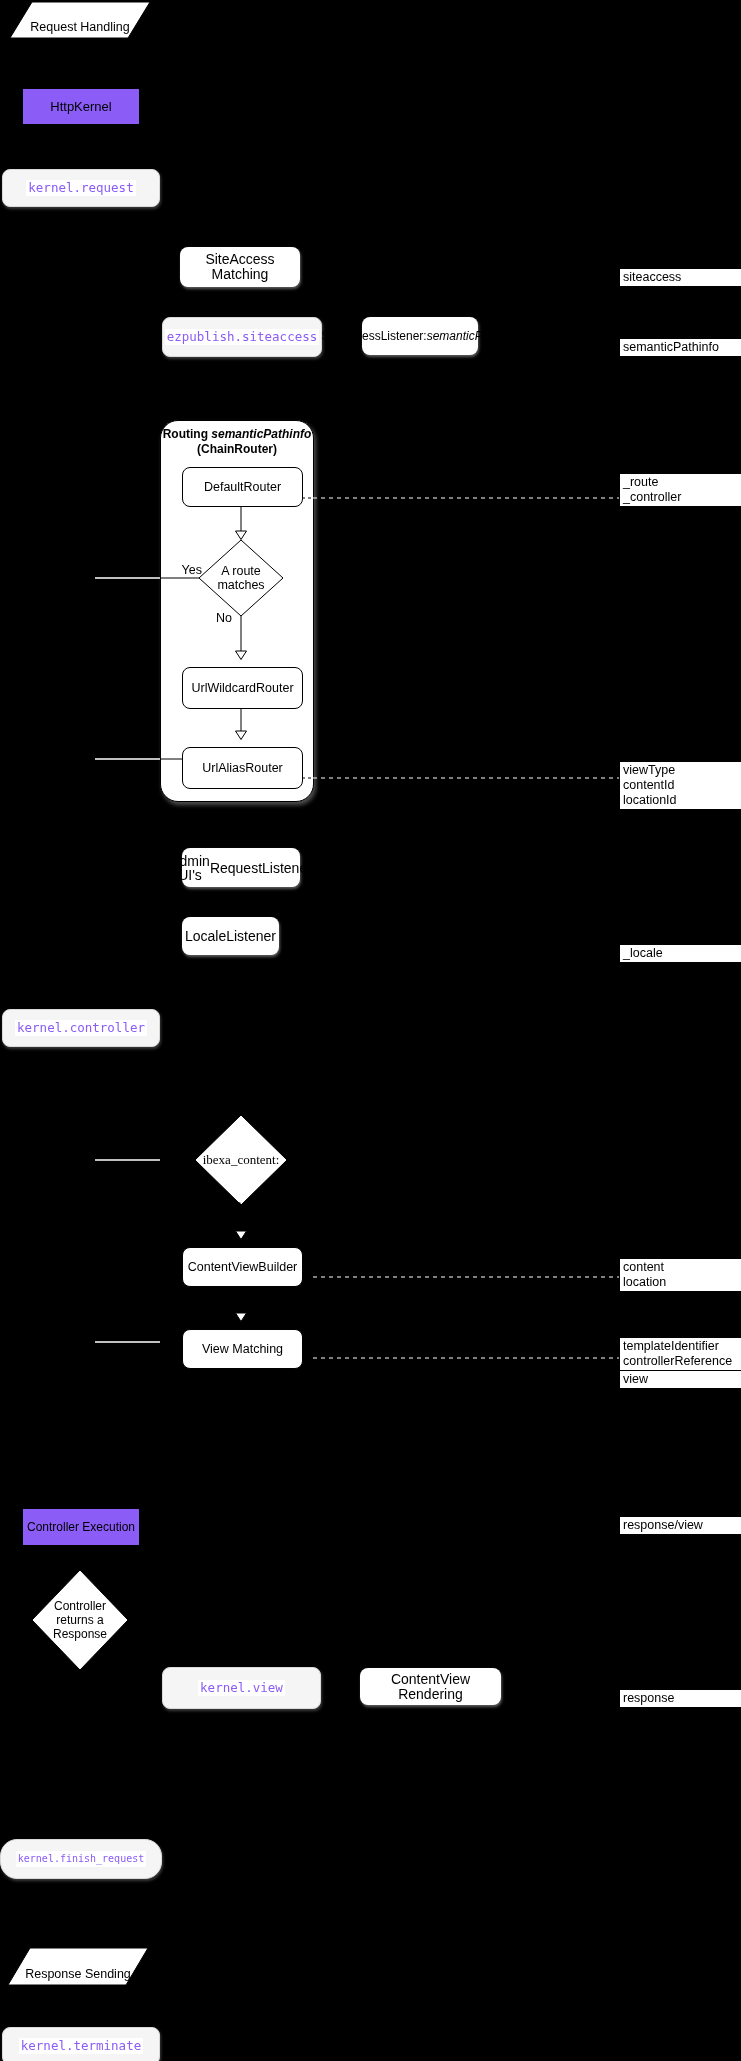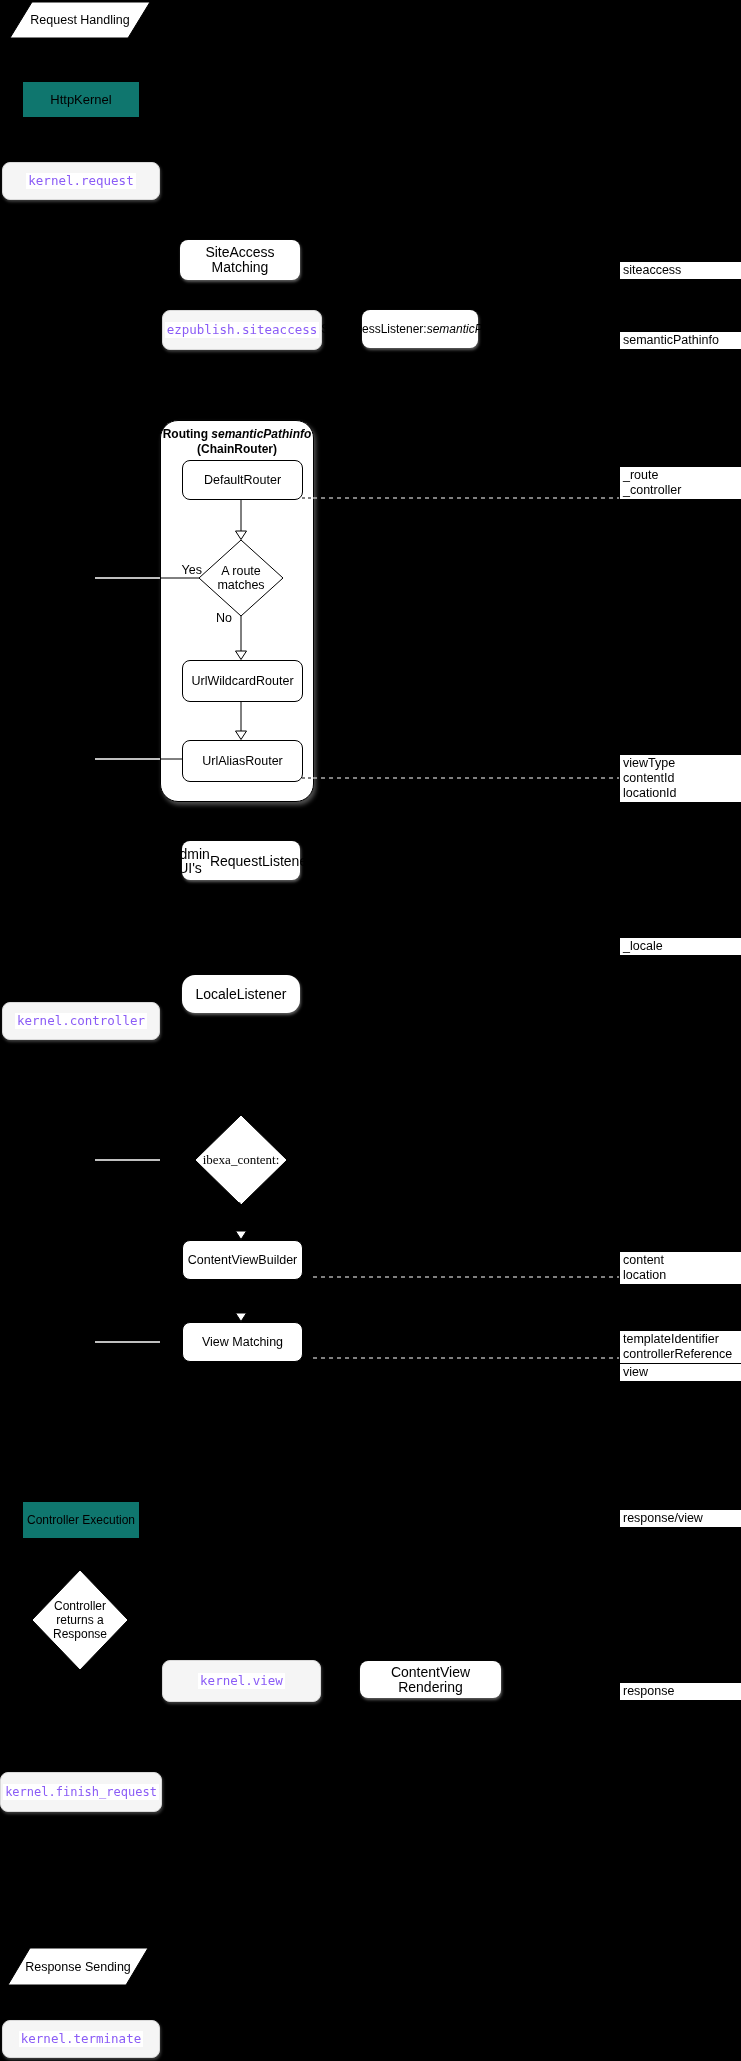--- a/index.html
+++ b/index.html
@@ -1,29 +1,29 @@
 <!DOCTYPE html>
 <html><head>
 <meta charset="utf-8">
 <style>
   html,body{margin:0;padding:0;background:#000;}
   .canvas{position:relative;width:741px;height:2061px;background:#000;overflow:hidden;
           font-family:"Liberation Sans",sans-serif;color:#000;}
   .abs{position:absolute;}
-  .layer1{z-index:1;} .layer2{z-index:2;} .layer3{z-index:3;}
+  .layer1{z-index:1;} .layer2{z-index:2;} .layer3{z-index:3;margin-top:7px;}
   .flex{display:flex;align-items:center;justify-content:center;text-align:center;}
   .col{flex-direction:row;}
   .node{background:#fff;border-radius:8px;font-size:14px;line-height:15px;
         box-shadow:1px 2px 3px rgba(170,170,170,.55);}
   .event{background:#f5f5f5;border:1px solid #d9d9d9;border-radius:8px;
          font-family:"DejaVu Sans Mono","Liberation Mono",monospace;
          font-size:12.5px;line-height:16px;color:#8b5cf6;
          box-shadow:1px 2px 3px rgba(150,150,150,.4);}
   .event .hl{background:#ffffff;padding:0 2px;}
-  .rect{background:#0f766e;border:1px solid #000;font-size:12px;}
+  .rect{background:#8b5cf6;border:1px solid #000;font-size:12px;}
   .container{background:#fff;border:1px solid #000;border-radius:18px;
              box-shadow:2px 3px 4px rgba(160,160,160,.5);}
   .ctitle{position:absolute;left:0;right:0;text-align:center;font-size:12px;line-height:15px;font-weight:bold;}
   .inner{position:absolute;background:#fff;border:1px solid #000;border-radius:8px;
          display:flex;align-items:center;justify-content:center;font-size:12.5px;}
   .side{position:absolute;left:620px;width:121px;background:#fff;color:#000;
         font-size:12.5px;line-height:15px;padding:1px 0 1px 3px;text-align:left;}
   .side span{display:block;}
   .branch{position:absolute;font-size:12.5px;z-index:3;}
   .dtext{position:absolute;z-index:3;display:flex;align-items:center;justify-content:center;
@@ -120,21 +120,21 @@
 
   <div class="inner layer3" style="left:182px;top:660px;width:119px;height:40px;">UrlWildcardRouter</div>
 
   <div class="inner layer3" style="left:182px;top:740px;width:119px;height:40px;">UrlAliasRouter</div>
 
   <div class="abs layer3 flex col node" style="left:182px;top:841px;width:118px;height:39px;line-height:14px;">
     <span>Admin UI's</span>
     <span>RequestListener</span>
   </div>
 
-  <div class="abs layer3 flex node" style="left:182px;top:975px;width:118px;height:38px;border-radius:13px;">LocaleListener</div>
+  <div class="abs layer3 flex node" style="left:182px;top:910px;width:97px;height:38px;">LocaleListener</div>
 
   <div class="abs layer3 flex event" style="left:2px;top:1002px;width:156px;height:36px;">
     <span class="hl">kernel.controller</span>
   </div>
 
   <div class="branch" style="left:178px;top:1144px;">No</div>
   <div class="dtext serif" style="left:197px;top:1146px;width:88px;height:28px;">ibexa_content:</div>
   <div class="branch" style="left:221px;top:1198px;">Yes</div>
 
   <div class="inner layer3" style="left:182px;top:1240px;width:119px;height:38px;">ContentViewBuilder</div>
@@ -148,21 +148,21 @@
     <span><span>Controller</span><br><span>returns a</span><br><span>Response</span></span>
   </div>
 
   <div class="abs layer3 flex event" style="left:162px;top:1660px;width:157px;height:40px;">
     <span class="hl">kernel.view</span>
   </div>
 
   <div class="abs layer3 flex node" style="left:360px;top:1661px;width:141px;height:37px;">ContentView Rendering</div>
 
 
-  <div class="abs layer3 flex event" style="left:0px;top:1772px;width:160px;height:38px;font-size:12px;">
+  <div class="abs layer3 flex event" style="left:0px;top:1832px;width:160px;height:38px;font-size:10px;border-radius:17px;">
     <span class="hl">kernel.finish_request</span>
   </div>
 
   <div class="abs layer3 flex" style="left:8px;top:1948px;width:140px;height:37px;font-size:12.5px;">Response Sending</div>
 
   <div class="abs layer3 flex event" style="left:2px;top:2020px;width:156px;height:36px;">
     <span class="hl">kernel.terminate</span>
   </div>
 
   <div class="side layer3" style="top:262px;">

